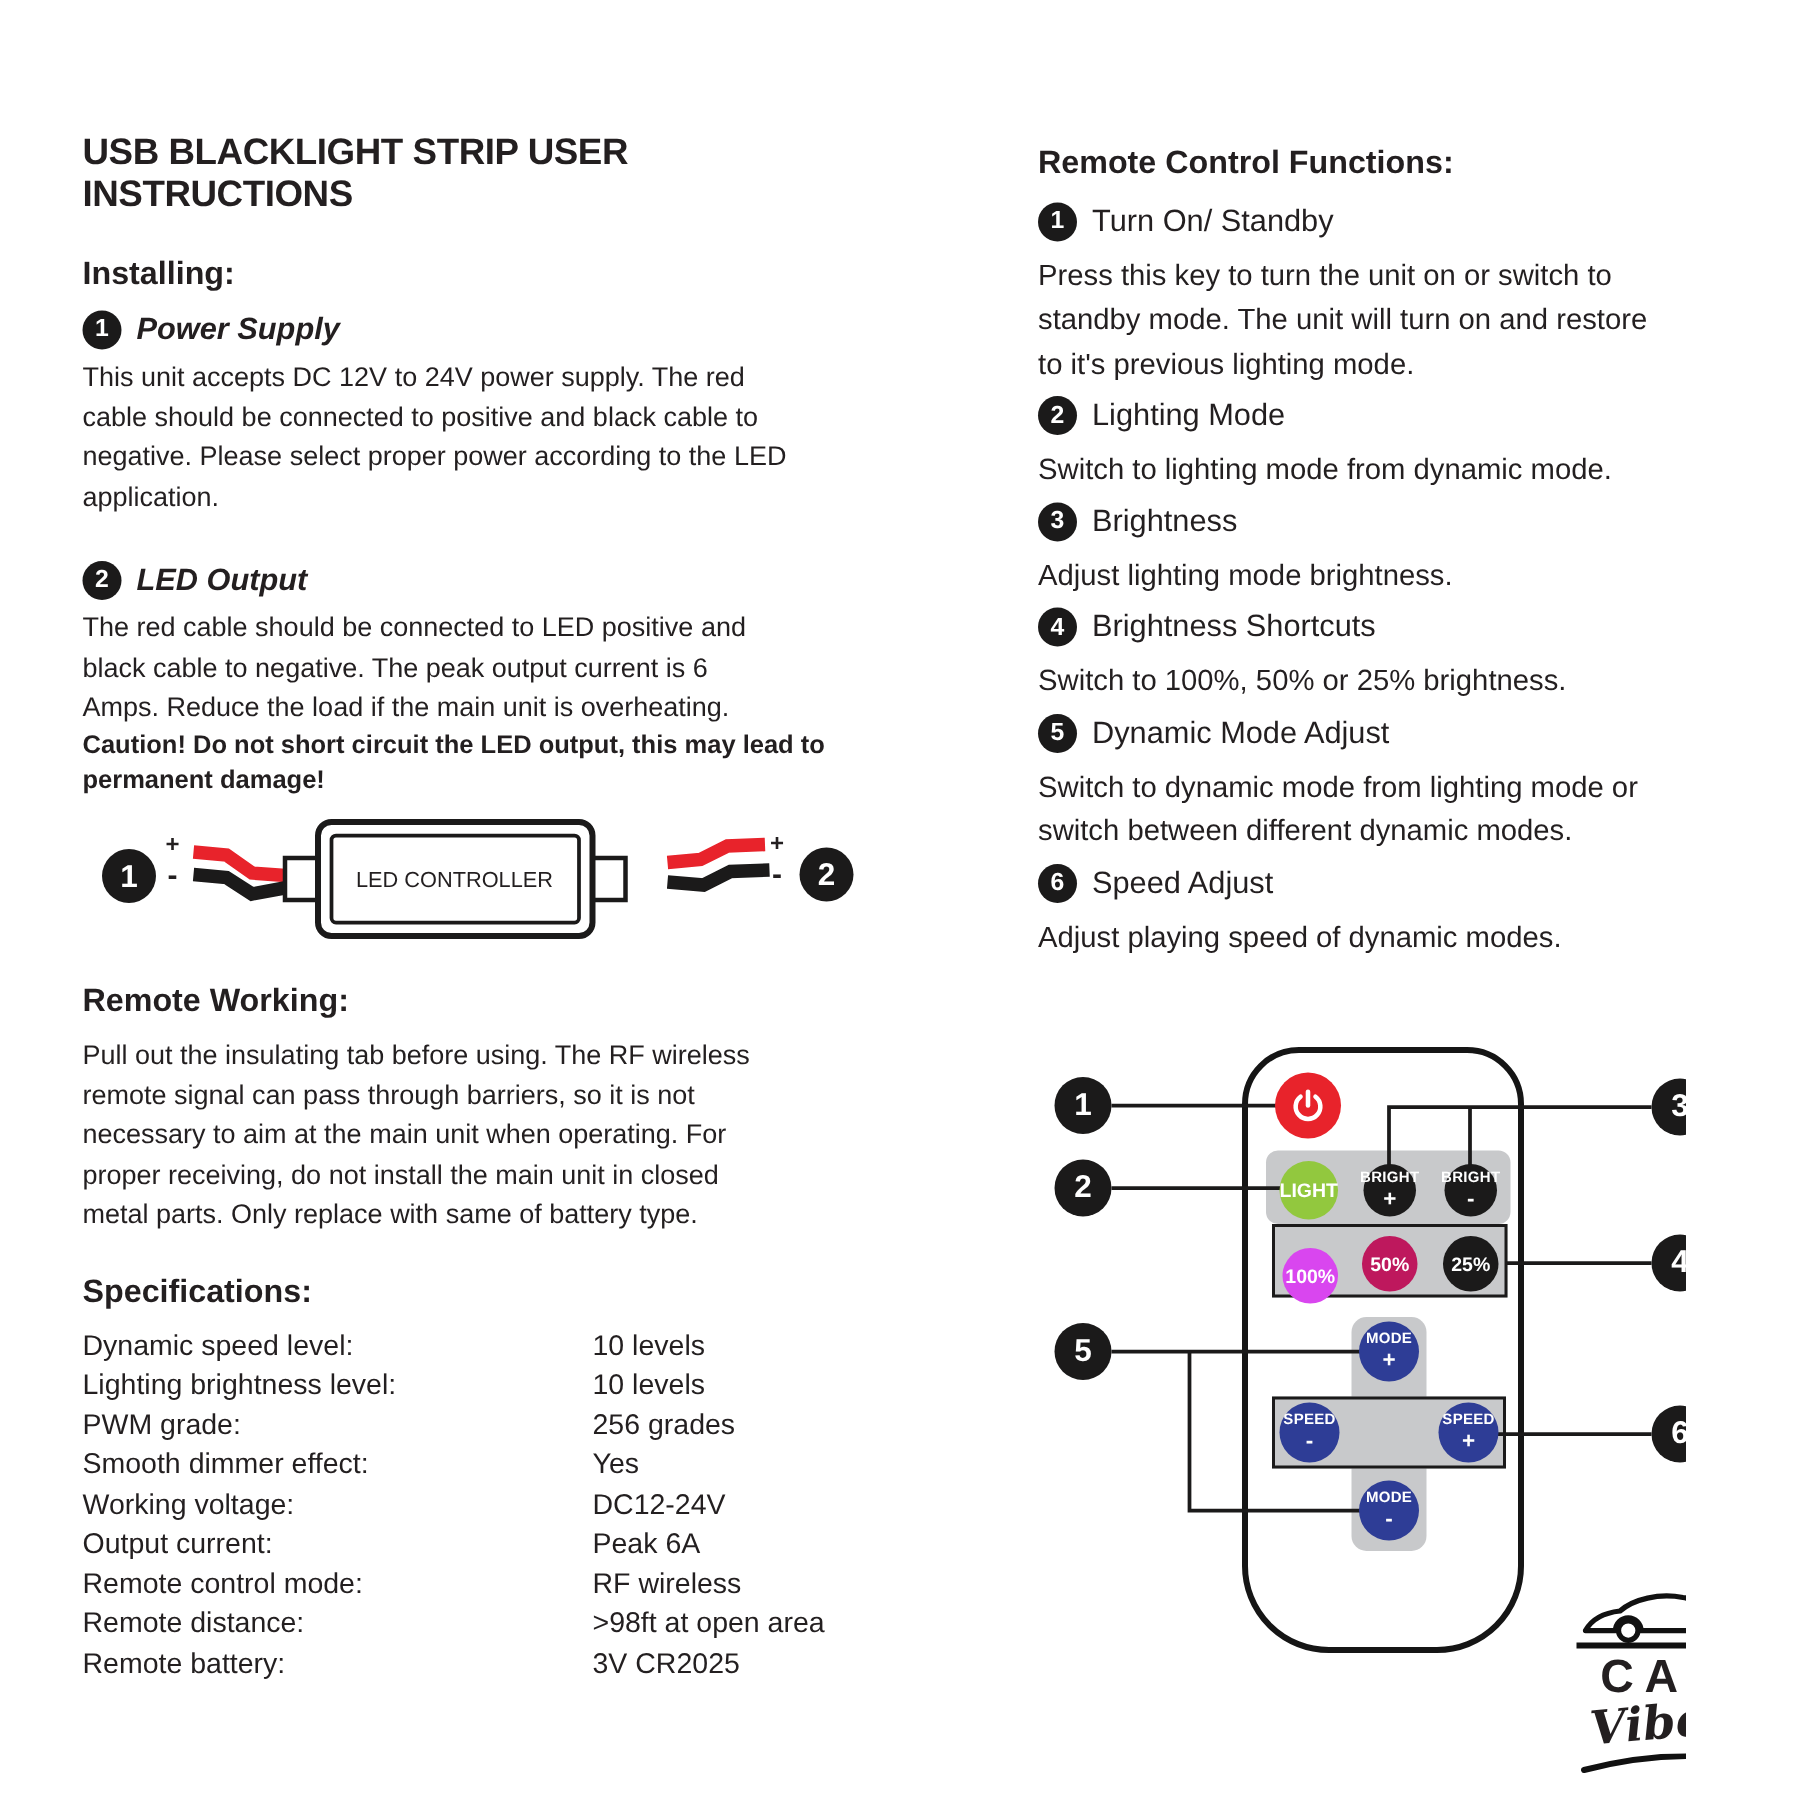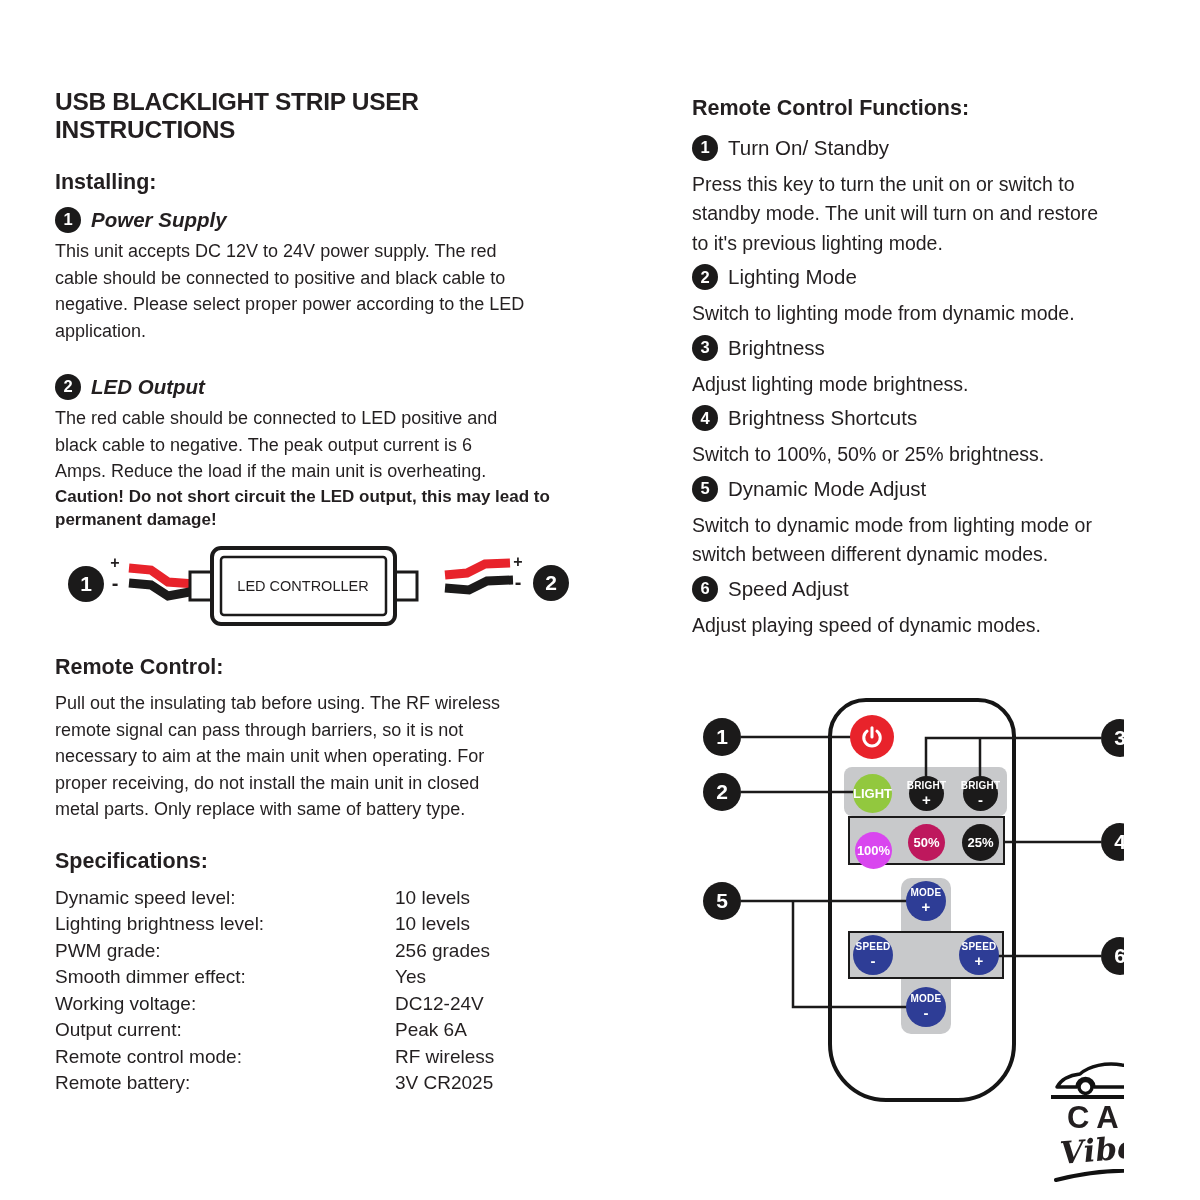--- a/index.html
+++ b/index.html
@@ -125,21 +125,21 @@
         <text x="463" y="50" text-anchor="middle" font-size="20" font-weight="bold" fill="#231f20" class="wire-text">-</text>
 
         <circle cx="31" cy="45" r="18" fill="#1b1a1a"></circle>
         <text x="31" y="52" text-anchor="middle" font-size="21" font-weight="bold" fill="#fff" class="wire-text">1</text>
         <circle cx="496" cy="44" r="18" fill="#1b1a1a"></circle>
         <text x="496" y="51" text-anchor="middle" font-size="21" font-weight="bold" fill="#fff" class="wire-text">2</text>
       </svg>
     </div>
 
     <section class="rc-sec">
-      <h2 class="sec-head">Remote Control:</h2>
+      <h2 class="sec-head">Remote Working:</h2>
       <p class="body-text">Pull out the insulating tab before using. The RF wireless
 remote signal can pass through barriers, so it is not
 necessary to aim at the main unit when operating. For
 proper receiving, do not install the main unit in closed
 metal parts. Only replace with same  of battery type.</p>
     </section>
 
     <section class="specs" style="margin-top:26px;">
       <h2 class="sec-head">Specifications:</h2>
       <div class="spec-row">
@@ -162,20 +162,24 @@
         <span class="spec-label">Working voltage:</span>
         <span class="spec-value">DC12-24V</span>
       </div>
       <div class="spec-row">
         <span class="spec-label">Output current:</span>
         <span class="spec-value">Peak 6A</span>
       </div>
       <div class="spec-row">
         <span class="spec-label">Remote control mode:</span>
         <span class="spec-value">RF wireless</span>
+      </div>
+      <div class="spec-row">
+        <span class="spec-label">Remote distance:</span>
+        <span class="spec-value">&gt;98ft at open area</span>
       </div>
       <div class="spec-row">
         <span class="spec-label">Remote battery:</span>
         <span class="spec-value">3V CR2025</span>
       </div>
     </section>
   </div>
 
   <div class="col-right">
     <h2 class="sec-head">Remote Control Functions:</h2>

